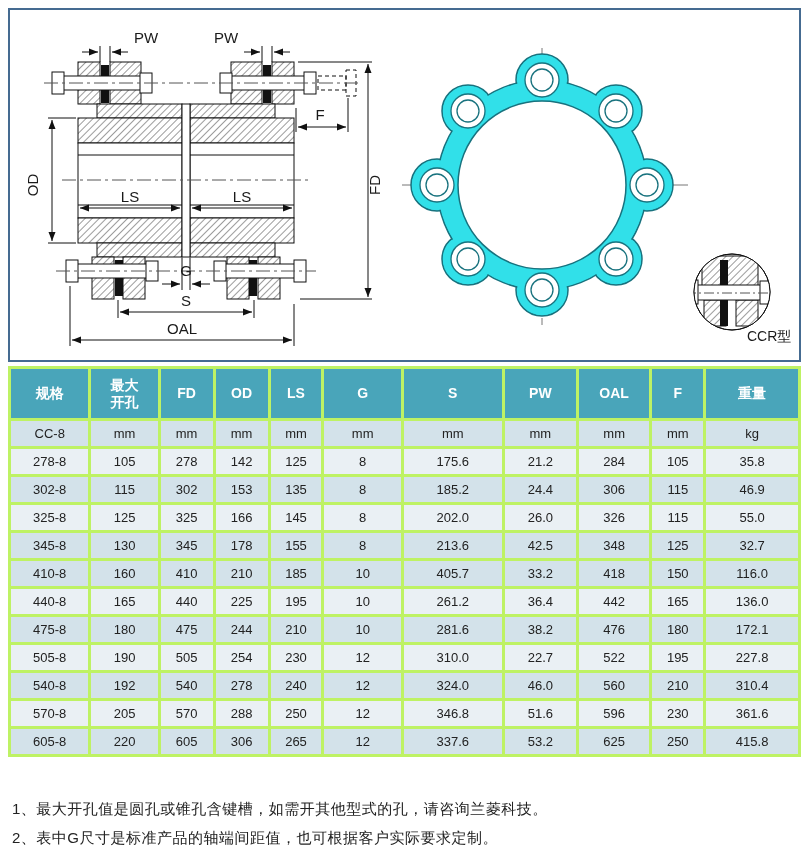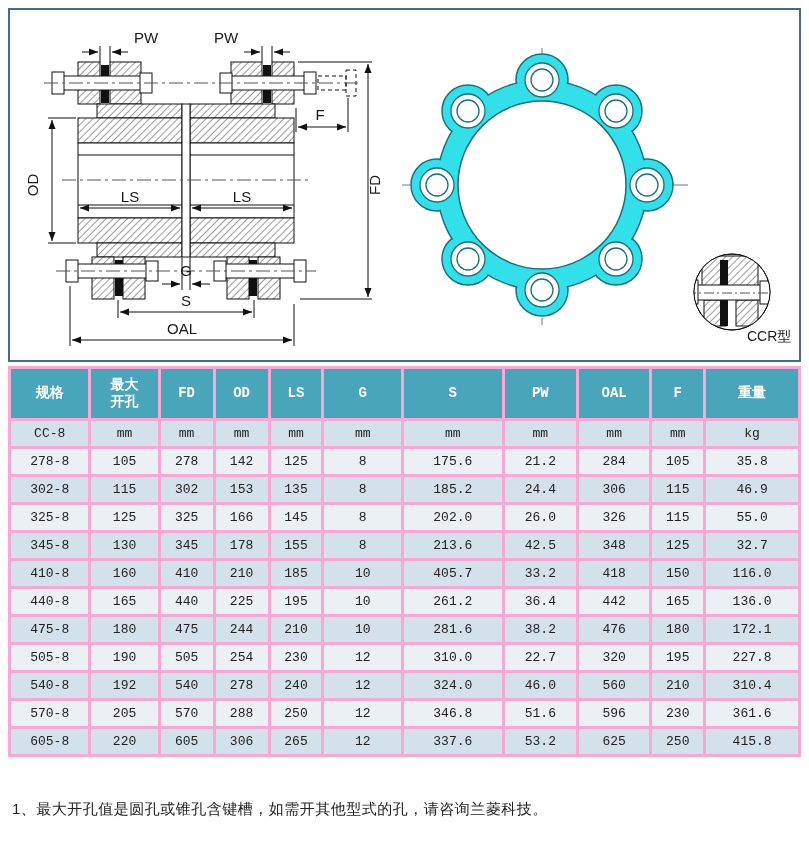--- a/index.html
+++ b/index.html
@@ -9,22 +9,21 @@
   }
   .panel {
     position:absolute; top:8px; left:8px; width:789px; height:350px;
     border:2px solid #456b91; background:#fff;
   }
   svg.dwg { display:block; }
   svg text { font-family:"Liberation Sans", sans-serif; fill:#1a1a1a; }
   .spec-table {
     position:absolute; top:366px; left:8px; width:793px;
     border-collapse:separate; border-spacing:3px; table-layout:fixed;
-    background:#f9a8d4;
-    font-family:Liberation Mono, monospace;
+    background:#bef264;
   }
   .spec-table th {
     background:#49a5ba; color:#fff; font-size:14px; font-weight:bold;
     height:49px; text-align:center; vertical-align:middle; padding:0 2px;
     line-height:1.2; white-space:pre-line;
   }
   .spec-table td {
     font-size:13px; color:#222; text-align:center; vertical-align:middle;
     height:25px; padding:0 2px;
   }
@@ -385,21 +384,21 @@
       </tr>
       <tr class="light">
         <td>505-8</td>
         <td>190</td>
         <td>505</td>
         <td>254</td>
         <td>230</td>
         <td>12</td>
         <td>310.0</td>
         <td>22.7</td>
-        <td>320</td>
+        <td>522</td>
         <td>195</td>
         <td>227.8</td>
       </tr>
       <tr class="dark">
         <td>540-8</td>
         <td>192</td>
         <td>540</td>
         <td>278</td>
         <td>240</td>
         <td>12</td>
@@ -433,13 +432,14 @@
         <td>53.2</td>
         <td>625</td>
         <td>250</td>
         <td>415.8</td>
       </tr>
     </tbody>
 </table>
 
 <div class="notes">
     <p>1、最大开孔值是圆孔或锥孔含键槽，如需开其他型式的孔，请咨询兰菱科技。</p>
+    <p>2、表中G尺寸是标准产品的轴端间距值，也可根据客户实际要求定制。</p>
   </div>
 
 </body></html>

